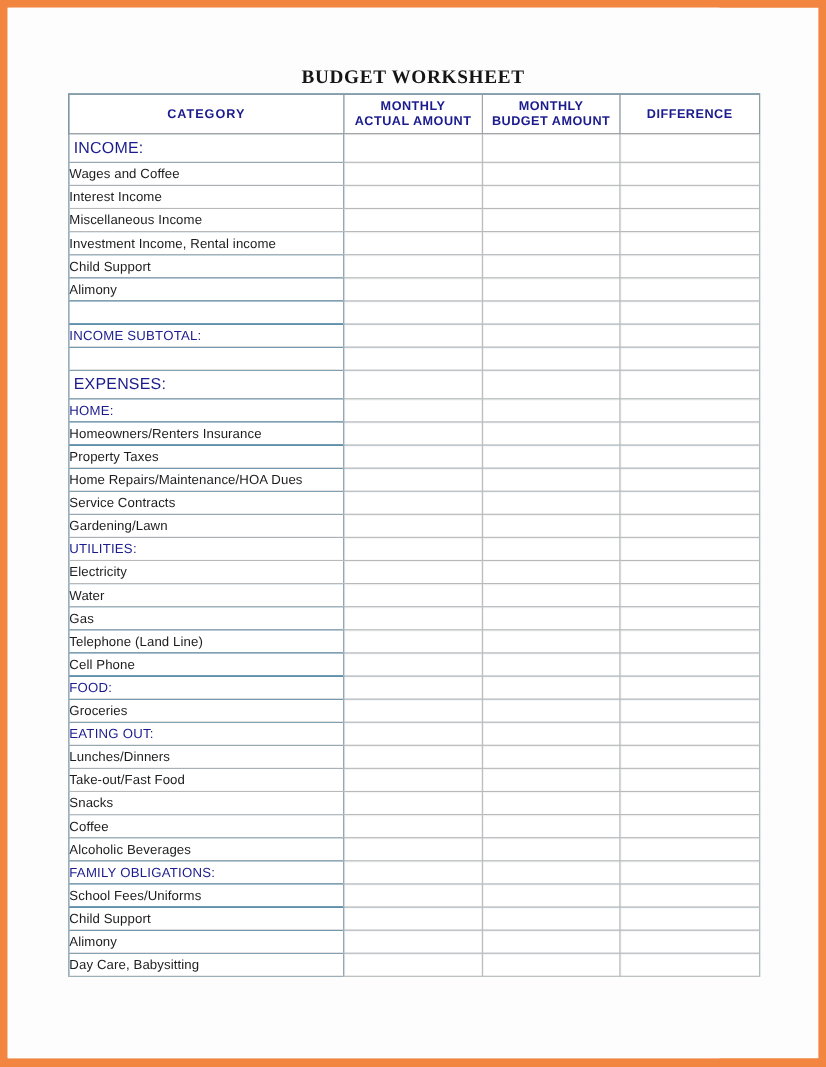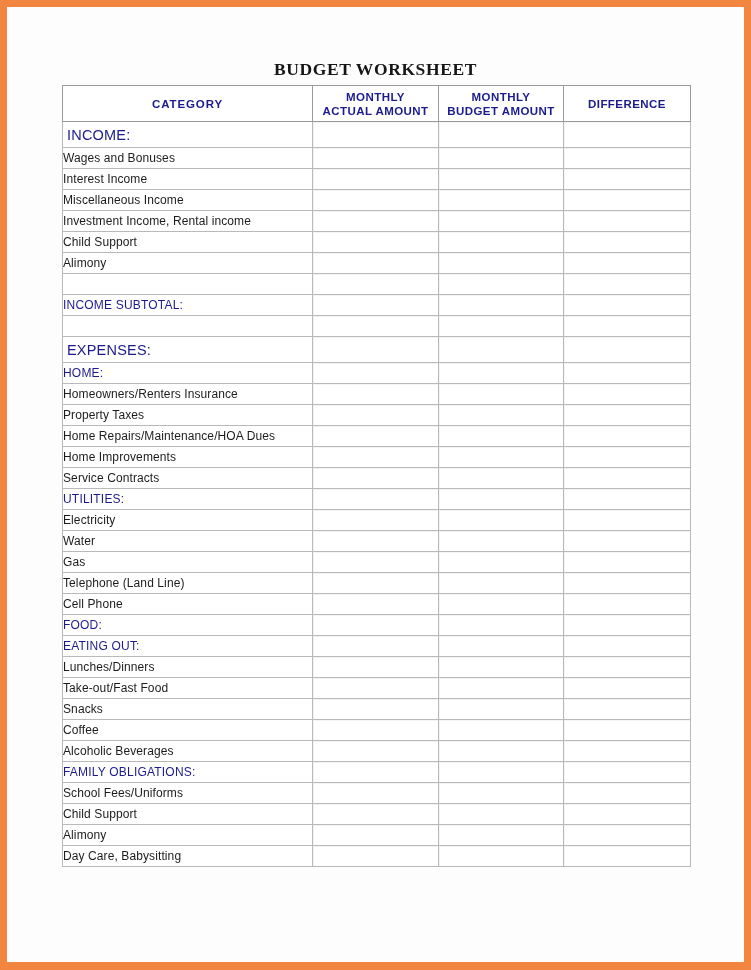--- a/index.html
+++ b/index.html
@@ -143,21 +143,21 @@
           </td>
           <td>DIFFERENCE</td>
         </tr>
       <tr class="section">
             <td class="cat">INCOME:</td>
             <td class="money"></td>
             <td class="money"></td>
             <td class="money"></td>
           </tr>
           <tr class="item">
-            <td class="cat">Wages and Bonuses</td>
+            <td class="cat">Wages and Coffee</td>
             <td class="money"></td>
             <td class="money"></td>
             <td class="money"></td>
           </tr>
           <tr class="item">
             <td class="cat">Interest Income</td>
             <td class="money"></td>
             <td class="money"></td>
             <td class="money"></td>
           </tr>
@@ -227,31 +227,31 @@
             <td class="money"></td>
             <td class="money"></td>
           </tr>
           <tr class="item">
             <td class="cat">Home Repairs/Maintenance/HOA Dues</td>
             <td class="money"></td>
             <td class="money"></td>
             <td class="money"></td>
           </tr>
           <tr class="item">
-            <td class="cat">Home Improvements</td>
-            <td class="money"></td>
-            <td class="money"></td>
-            <td class="money"></td>
-          </tr>
-          <tr class="item">
             <td class="cat">Service Contracts</td>
             <td class="money"></td>
             <td class="money"></td>
             <td class="money"></td>
           </tr>
+          <tr class="item">
+            <td class="cat">Gardening/Lawn</td>
+            <td class="money"></td>
+            <td class="money"></td>
+            <td class="money"></td>
+          </tr>
           <tr class="subsection">
             <td class="cat">UTILITIES:</td>
             <td class="money"></td>
             <td class="money"></td>
             <td class="money"></td>
           </tr>
           <tr class="item">
             <td class="cat">Electricity</td>
             <td class="money"></td>
             <td class="money"></td>
@@ -276,20 +276,26 @@
             <td class="money"></td>
           </tr>
           <tr class="item">
             <td class="cat">Cell Phone</td>
             <td class="money"></td>
             <td class="money"></td>
             <td class="money"></td>
           </tr>
           <tr class="subsection">
             <td class="cat">FOOD:</td>
+            <td class="money"></td>
+            <td class="money"></td>
+            <td class="money"></td>
+          </tr>
+          <tr class="item">
+            <td class="cat">Groceries</td>
             <td class="money"></td>
             <td class="money"></td>
             <td class="money"></td>
           </tr>
           <tr class="subsection">
             <td class="cat">EATING OUT:</td>
             <td class="money"></td>
             <td class="money"></td>
             <td class="money"></td>
           </tr>

